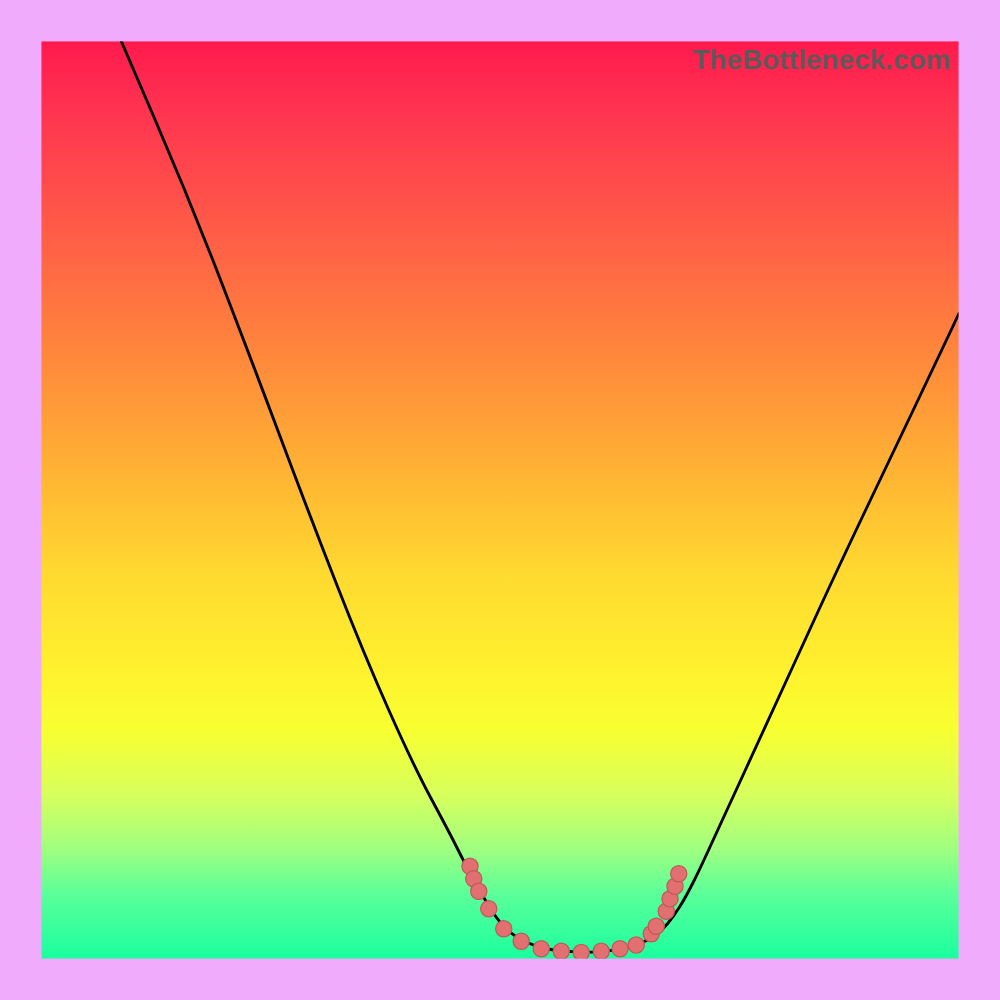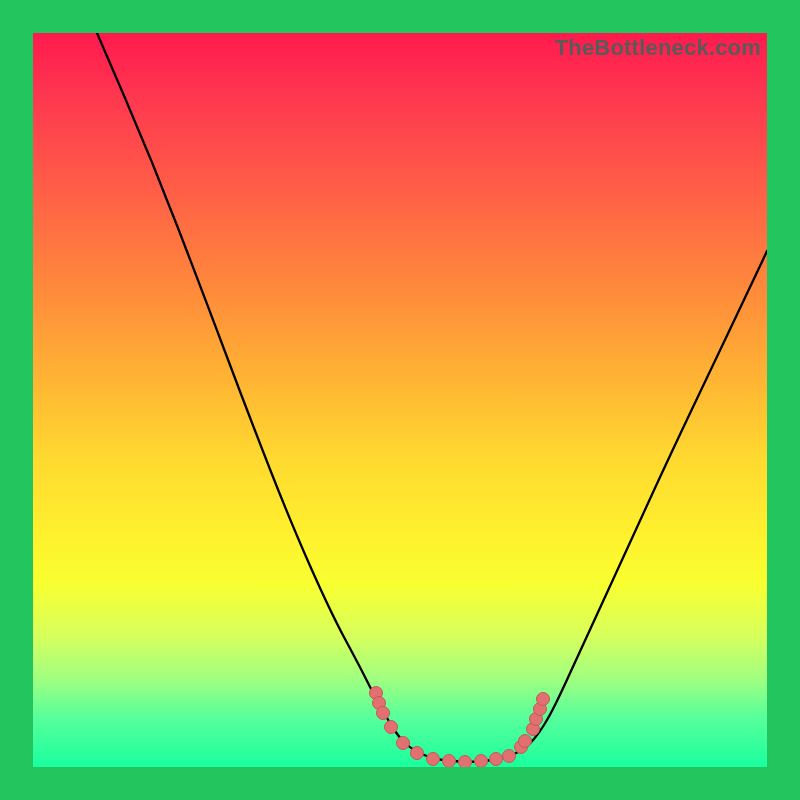--- a/index.html
+++ b/index.html
@@ -6,21 +6,21 @@
     margin: 0;
     padding: 0;
     width: 800px;
     height: 800px;
     background: #000;
     overflow: hidden;
   }
   .frame {
     position: absolute;
     inset: 0;
-    background: #22c55e;
+    background: #f0abfc;
     text-decoration: underline;
   }
   .plot {
     position: absolute;
     left: 33px;
     top: 33px;
     width: 734px;
     height: 734px;
     overflow: hidden;
   }

